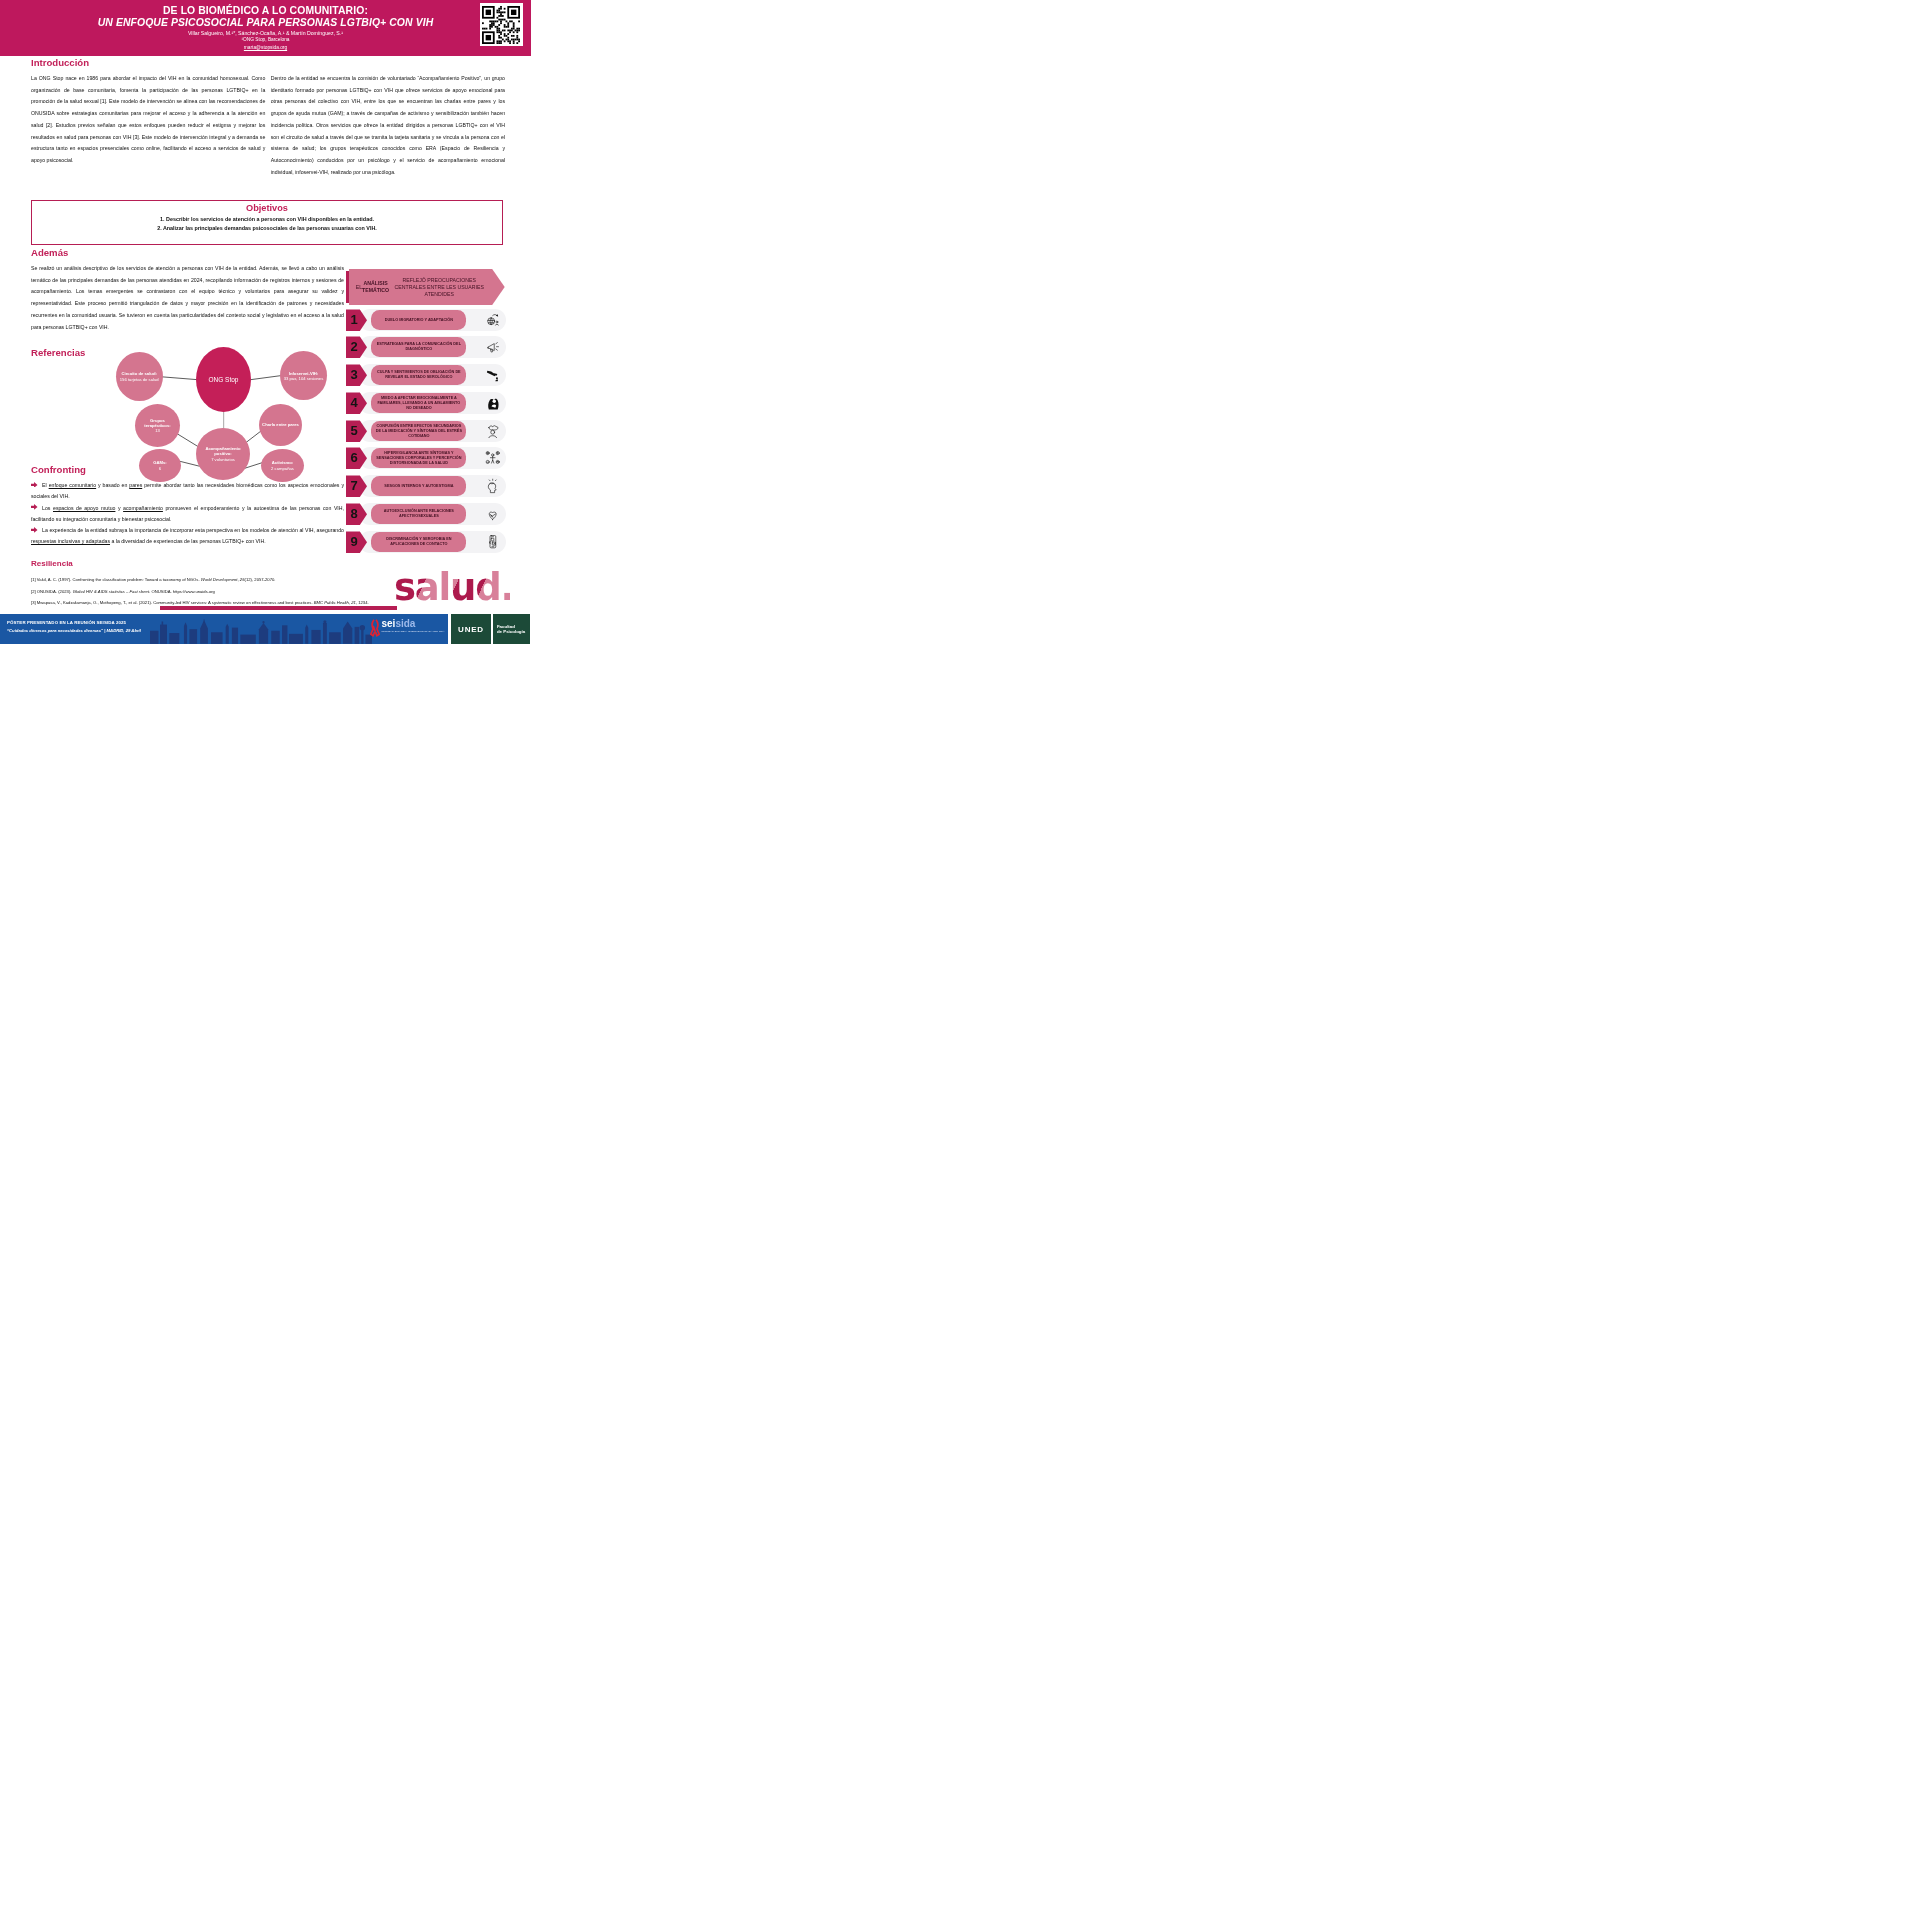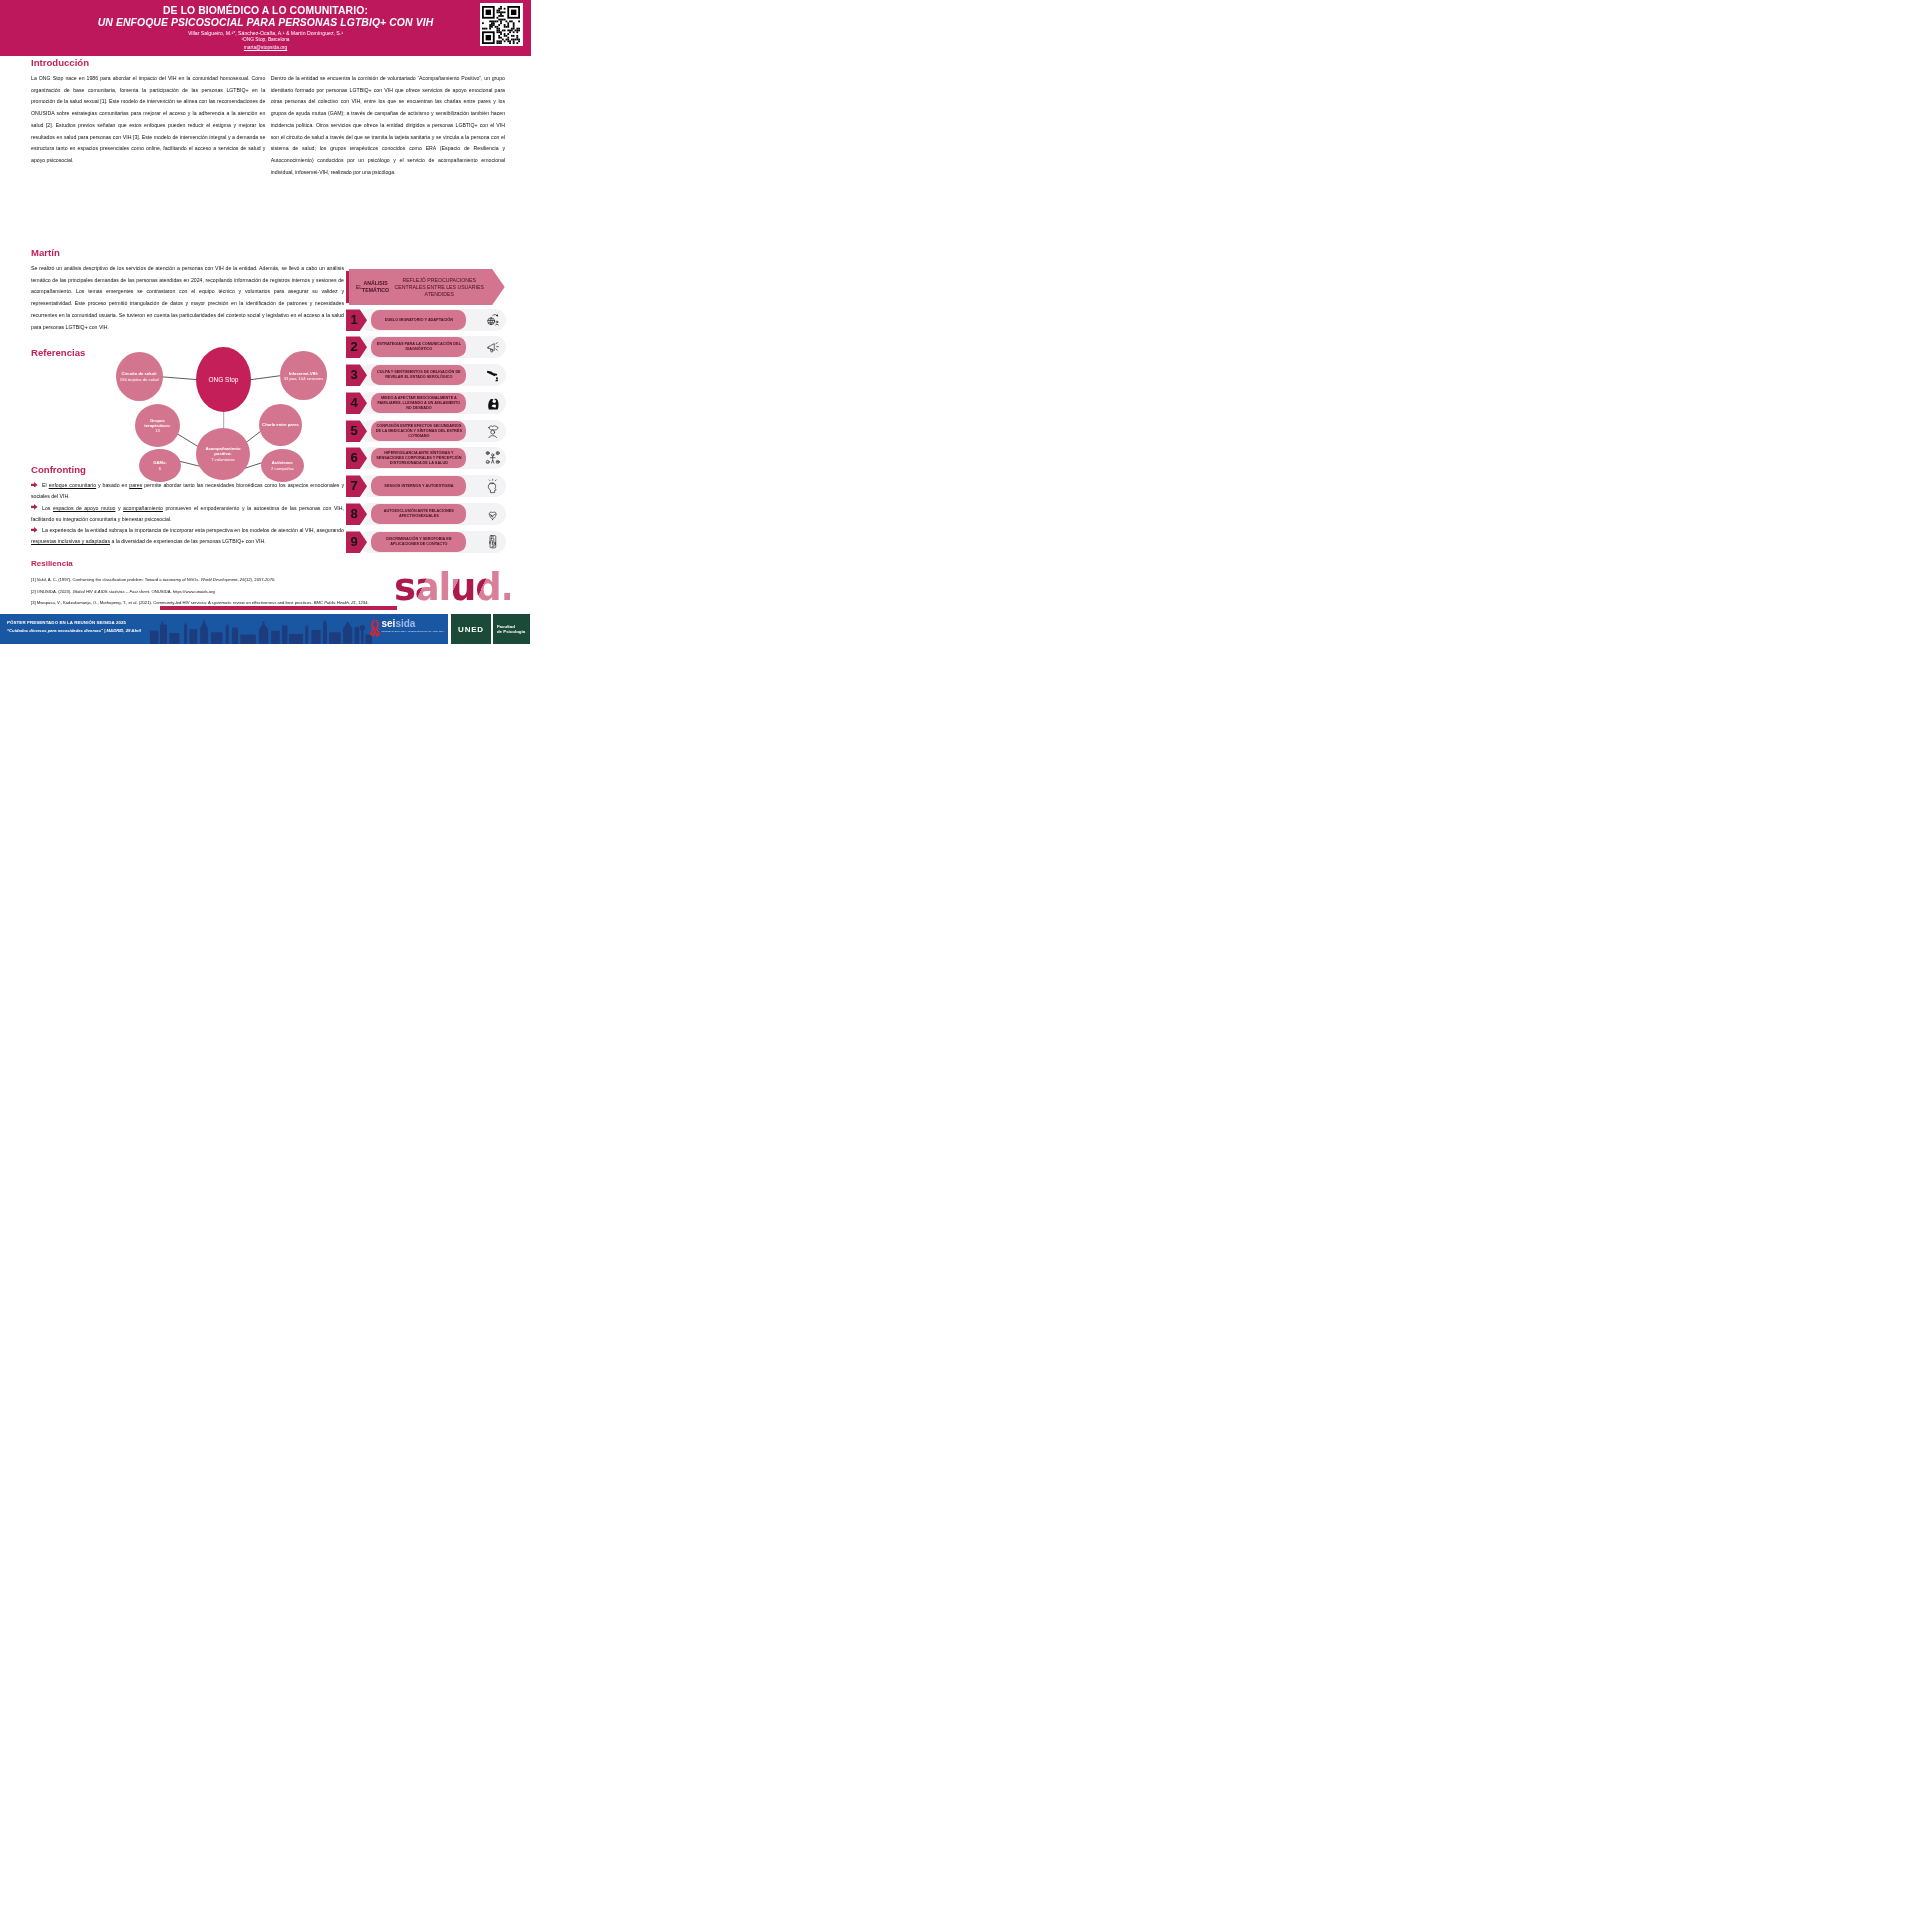--- a/index.html
+++ b/index.html
@@ -247,22 +247,27 @@
         </svg>
     </div>
   </header>
 
   <div class="sh" style="top:57px;left:31px;">Introducción</div>
   <div class="cols">
     <div class="col">La ONG Stop nace en 1986 para abordar el impacto del VIH en la comunidad homosexual. Como organización de base comunitaria, fomenta la participación de las personas LGTBIQ+ en la promoción de la salud sexual [1]. Este modelo de intervención se alinea con las recomendaciones de ONUSIDA sobre estrategias comunitarias para mejorar el acceso y la adherencia a la atención en salud [2]. Estudios previos señalan que estos enfoques pueden reducir el estigma y mejorar los resultados en salud para personas con VIH [3]. Este modelo de intervención integral y a demanda se estructura tanto en espacios presenciales como online, facilitando el acceso a servicios de salud y apoyo psicosocial.</div>
     <div class="col">Dentro de la entidad se encuentra la comisión de voluntariado “Acompañamiento Positivo”, un grupo identitario formado por personas LGTBIQ+ con VIH que ofrece servicios de apoyo emocional para otras personas del colectivo con VIH, entre los que se encuentran las charlas entre pares y los grupos de ayuda mutua (GAM); a través de campañas de activismo y sensibilización también hacen incidencia política. Otros servicios que ofrece la entidad dirigidos a personas LGBTIQ+ con el VIH son el circuito de salud a través del que se tramita la tarjeta sanitaria y se vincula a la persona con el sistema de salud; los grupos terapéuticos conocidos como ERA (Espacio de Resiliencia y Autoconocimiento) conducidos por un psicólogo y el servicio de acompañamiento emocional individual, infoservei-VIH, realizado por una psicóloga.</div>
   </div>
 
-
-  <div class="sh" style="top:247px;left:31px;">Martín</div>
+  <div class="obj">
+    <div class="oh">Objetivos</div>
+    <div class="oi">1. Describir los servicios de atención a personas con VIH disponibles en la entidad.</div>
+    <div class="oi">2. Analizar las principales demandas psicosociales de las personas usuarias con VIH.</div>
+  </div>
+
+  <div class="sh" style="top:247px;left:31px;">Además</div>
   <div class="metodo-p">Se realizó un análisis descriptivo de los servicios de atención a personas con VIH de la entidad. Además, se llevó a cabo un análisis temático de las principales demandas de las personas atendidas en 2024, recopilando información de registros internos y sesiones de acompañamiento. Los temas emergentes se contrastaron con el equipo técnico y voluntarios para asegurar su validez y representatividad. Este proceso permitió triangulación de datos y mayor precisión en la identificación de patrones y necesidades recurrentes en la comunidad usuaria. Se tuvieron en cuenta las particularidades del contexto social y legislativo en el acceso a la salud para personas LGTBIQ+ con VIH.</div>
 
   <div class="sh" style="top:347px;left:31px;">Referencias</div>
 
   <div class="diagram">
     <svg class="links" width="236" height="138" viewBox="0 0 612 358">
       <line x1="140" y1="80" x2="240" y2="88" stroke="#555" stroke-width="2.5"></line>
       <line x1="365" y1="88" x2="455" y2="76" stroke="#555" stroke-width="2.5"></line>
       <line x1="300" y1="170" x2="300" y2="214" stroke="#666" stroke-width="1.5"></line>
       <line x1="175" y1="225" x2="245" y2="268" stroke="#555" stroke-width="2.5"></line>

